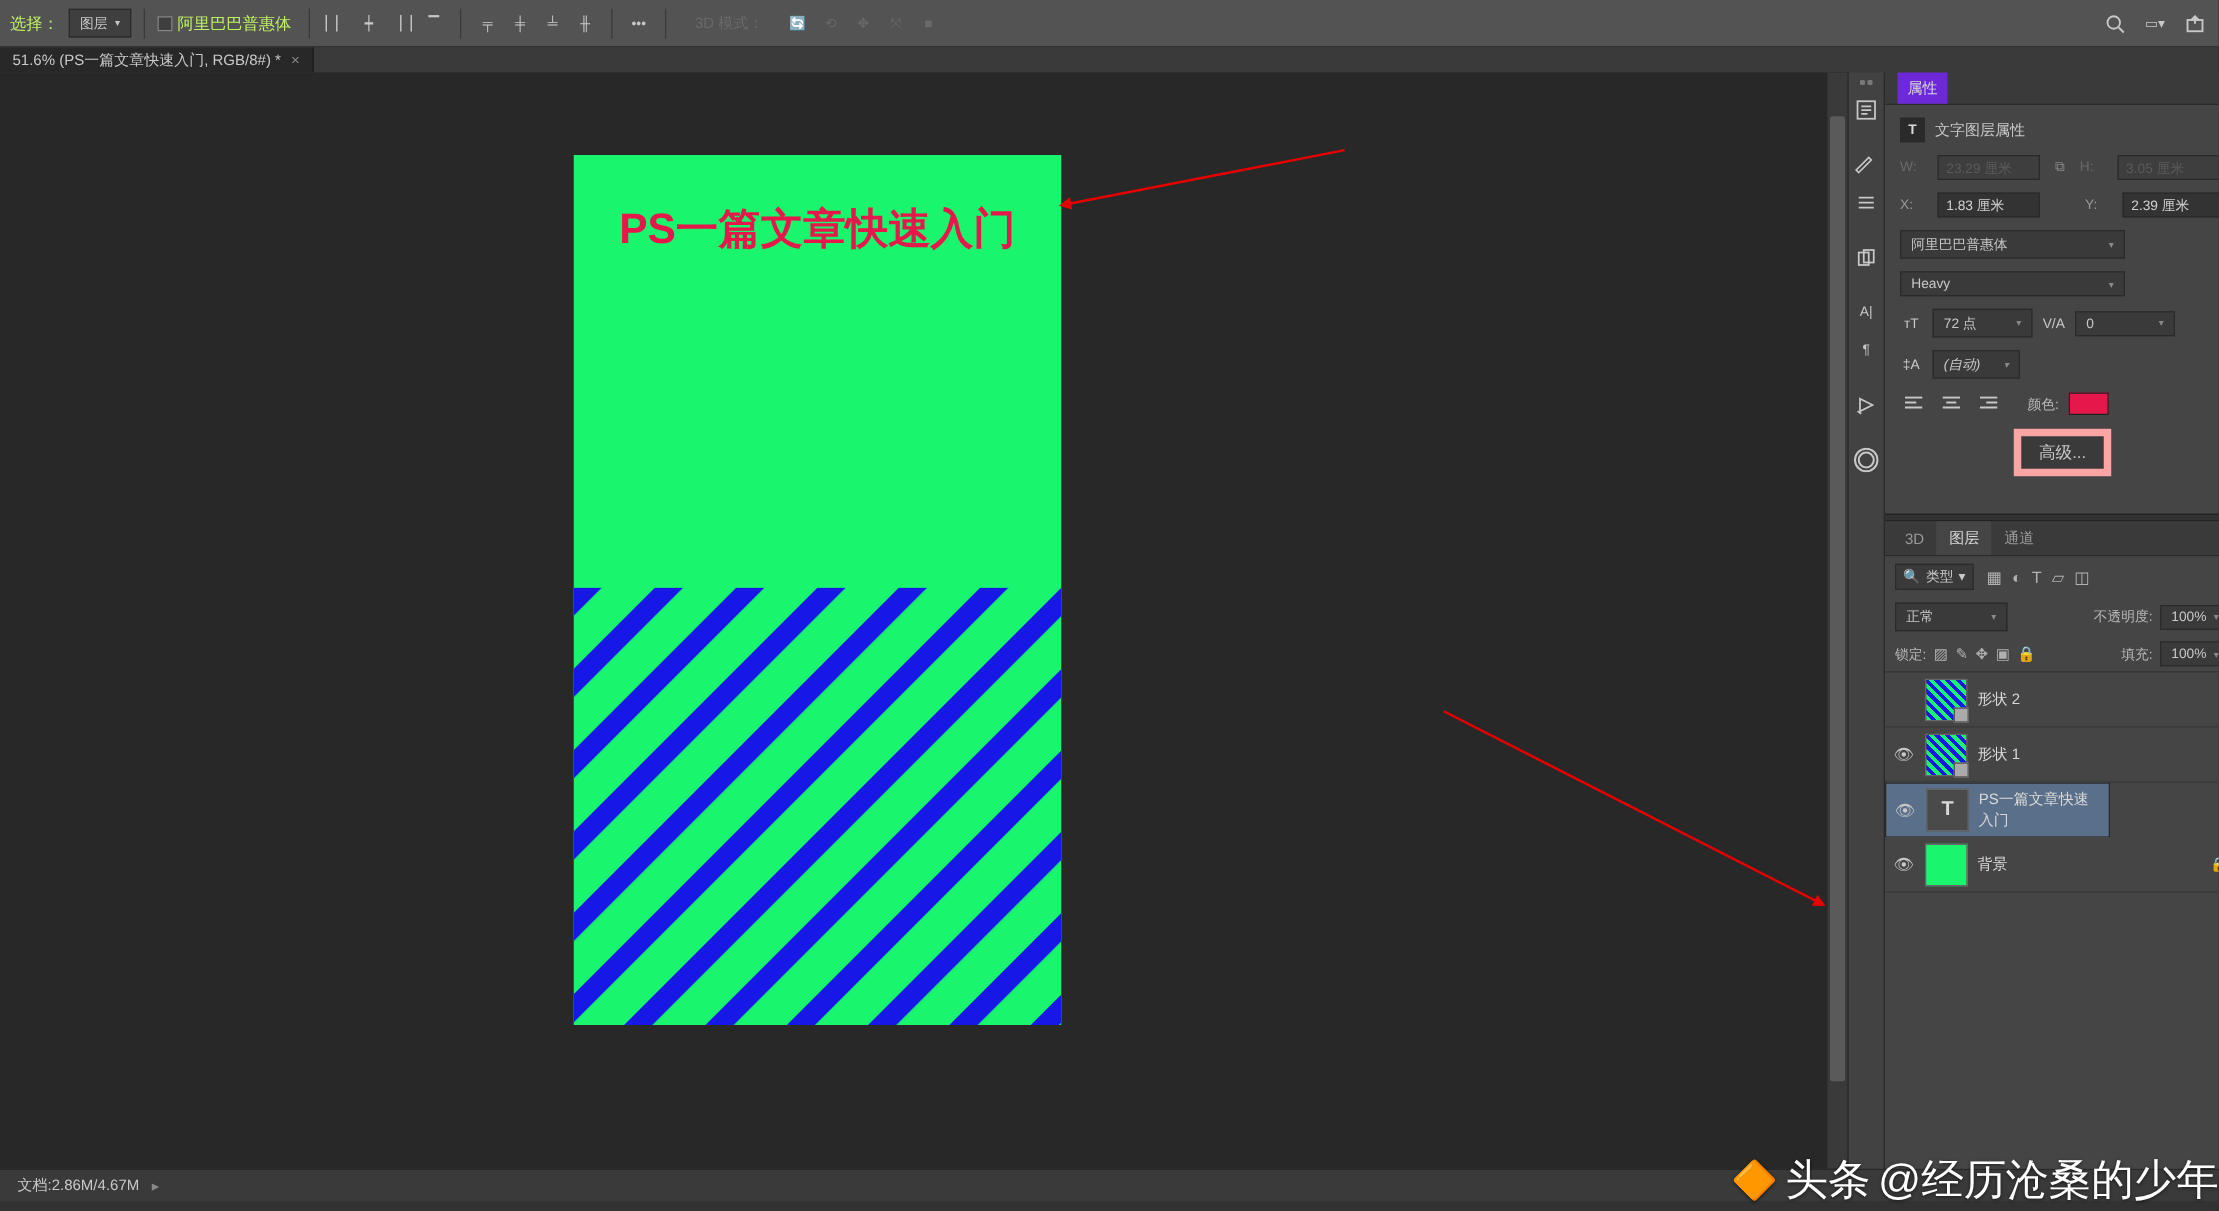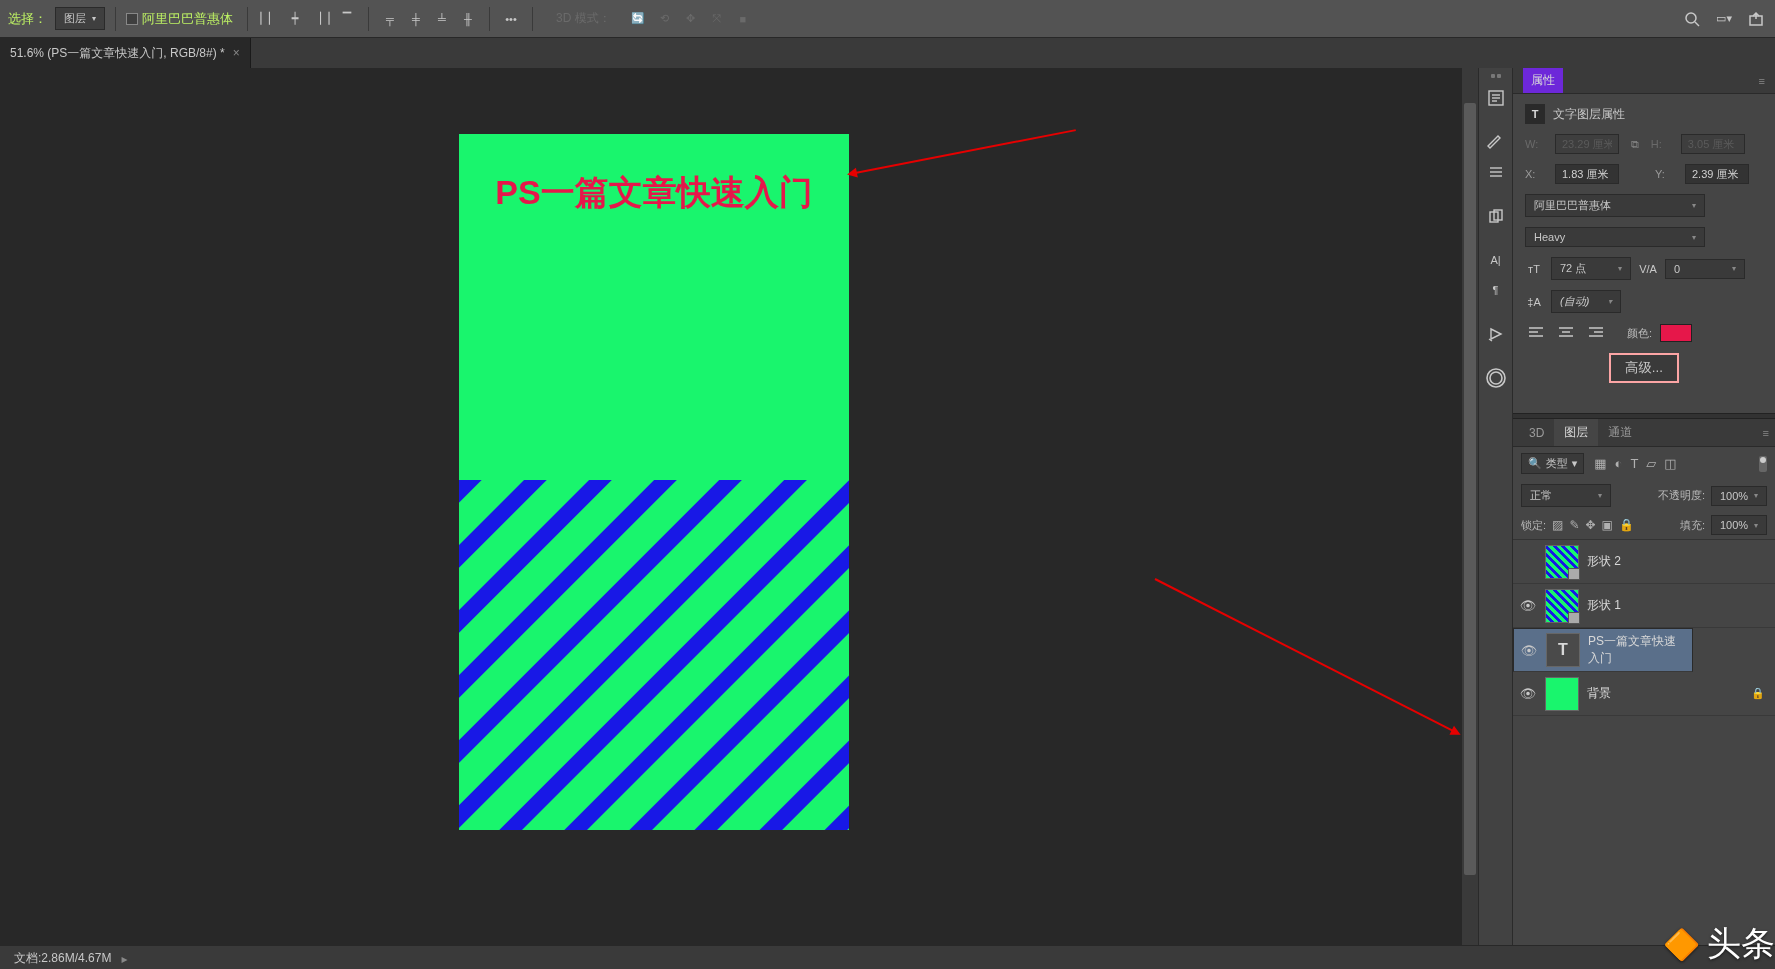--- a/index.html
+++ b/index.html
@@ -11,21 +11,21 @@
 .opt-dropdown { background: #3f3f3f; border: 1px solid #2a2a2a; padding: 3px 8px; color: #c8c8c8; display: flex; align-items: center; gap: 6px; cursor: pointer; }
 .opt-dropdown .chev { font-size: 8px; }
 .opt-checkbox { width: 12px; height: 12px; border: 1px solid #888; background: #3f3f3f; display: inline-block; }
 .opt-sep { width: 1px; height: 24px; background: #3a3a3a; margin: 0 6px; }
 .opt-icon { width: 22px; height: 22px; display: flex; align-items: center; justify-content: center; color: #c8c8c8; cursor: pointer; }
 .opt-icon.dim { color: #6a6a6a; }
 .opt-text { color: #6a6a6a; font-size: 12px; margin: 0 13px; }
 .right-icons { margin-left: auto; display: flex; gap: 10px; align-items: center; }
 
 
-.tab-bar { height: 30px; background: #3a3a3a; display: flex; align-items: stretch; }
+.tab-bar { height: 20px; background: #3a3a3a; display: flex; align-items: stretch; }
 .tab { background: #282828; padding: 0 10px; display: flex; align-items: center; gap: 8px; font-size: 12px; color: #c8c8c8; border-right: 1px solid #1a1a1a; }
 .tab .close { color: #888; cursor: pointer; }
 
 
 .main-row { display: flex; height: calc(100% - 38px - 28px - 26px); }
 .canvas-area { flex: 1; background: #282828; position: relative; overflow: hidden; }
 .canvas { position: absolute; left: 459px; top: 66px; width: 390px; height: 696px; background: #19f56d; }
 .canvas-text { position: absolute; top: 36px; left: 50%; transform: translateX(-50%); color: #e6174a; font-size: 34px; font-weight: 900; white-space: nowrap; }
 .stripes { position: absolute; left: 0; bottom: 0; width: 100%; height: 350px; overflow: hidden; }
 .stripes svg { width: 100%; height: 100%; }
@@ -50,31 +50,31 @@
 .panel-tab.act { background: #6d28d9; }
 .panel-menu { margin-left: auto; color: #888; cursor: pointer; }
 .panel-body { padding: 10px 12px; background: #454545; }
 
 
 .prop-row { display: flex; align-items: center; gap: 8px; margin-bottom: 10px; }
 .prop-icon-t { width: 20px; height: 20px; background: #2a2a2a; display: flex; align-items: center; justify-content: center; color: #d8d8d8; font-weight: bold; }
 .prop-title { color: #c8c8c8; font-size: 12px; }
 .field-lbl { color: #9a9a9a; width: 22px; }
 .field-lbl.dim { color: #6a6a6a; }
-.num-input { background: #333; border: 1px solid #2a2a2a; padding: 3px 6px; color: #d0d0d0; width: 64px; font-size: 11px; }
+.num-input { background: #333; border: 1px solid #2a2a2a; padding: 3px 6px; color: #d0d0d0; width: 82px; font-size: 11px; }
 .num-input.dim { color: #5a5a5a; background: #3e3e3e; }
 .link-icon { color: #888; margin: 0 4px; }
 .sel { background: #3a3a3a; border: 1px solid #2a2a2a; padding: 3px 8px; color: #c8c8c8; width: 180px; display: flex; justify-content: space-between; align-items: center; cursor: pointer; }
 .sel .chev { font-size: 8px; color: #888; }
 .sel.sm { width: 80px; }
 .sel.auto { width: auto; min-width: 70px; font-style: italic; }
 .tiny-icon { width: 18px; height: 18px; display: flex; align-items: center; justify-content: center; color: #c8c8c8; }
 .align-btn { width: 22px; height: 20px; display: flex; align-items: center; justify-content: center; cursor: pointer; }
 .color-swatch { width: 32px; height: 18px; background: #e6174a; border: 1px solid #222; cursor: pointer; }
-.adv-btn { background: #3a3a3a; border: 2px solid #fca5a5; padding: 4px 14px; color: #c8c8c8; cursor: pointer; margin: 8px auto 20px; display: block; }
+.adv-btn { background: #3a3a3a; border: 6px solid #fca5a5; padding: 4px 14px; color: #c8c8c8; cursor: pointer; margin: 8px auto 20px; display: block; }
 .panel-divider { height: 6px; background: #323232; border-top: 1px solid #222; border-bottom: 1px solid #222; }
 
 
 .layers-tabs { display: flex; align-items: center; height: 28px; padding: 0 6px; background: #3a3a3a; border-bottom: 1px solid #2a2a2a; }
 .ltab { padding: 5px 10px; font-size: 12px; color: #9a9a9a; cursor: pointer; }
 .ltab.act { background: #454545; color: #d8d8d8; }
 .layers-body { background: #454545; flex: 1; display: flex; flex-direction: column; }
 .layers-filter { display: flex; align-items: center; gap: 6px; padding: 6px 8px; }
 .filter-sel { background: #3a3a3a; border: 1px solid #2a2a2a; padding: 2px 6px; color: #c8c8c8; display: flex; align-items: center; gap: 4px; cursor: pointer; font-size: 11px; }
 .filter-icons { display: flex; gap: 8px; margin-left: 4px; }
@@ -399,13 +399,14 @@
 </div>
 
 <div class="status-bar">
   <span><span>文档:</span><span>2.86M/4.67M</span></span>
   <span class="sep">▸</span>
 </div>
 
 <div class="watermark">
   <span class="logo">🔶</span>
   <span>头条</span>
+  <span>@经历沧桑的少年</span>
 </div>
 
 </body></html>

